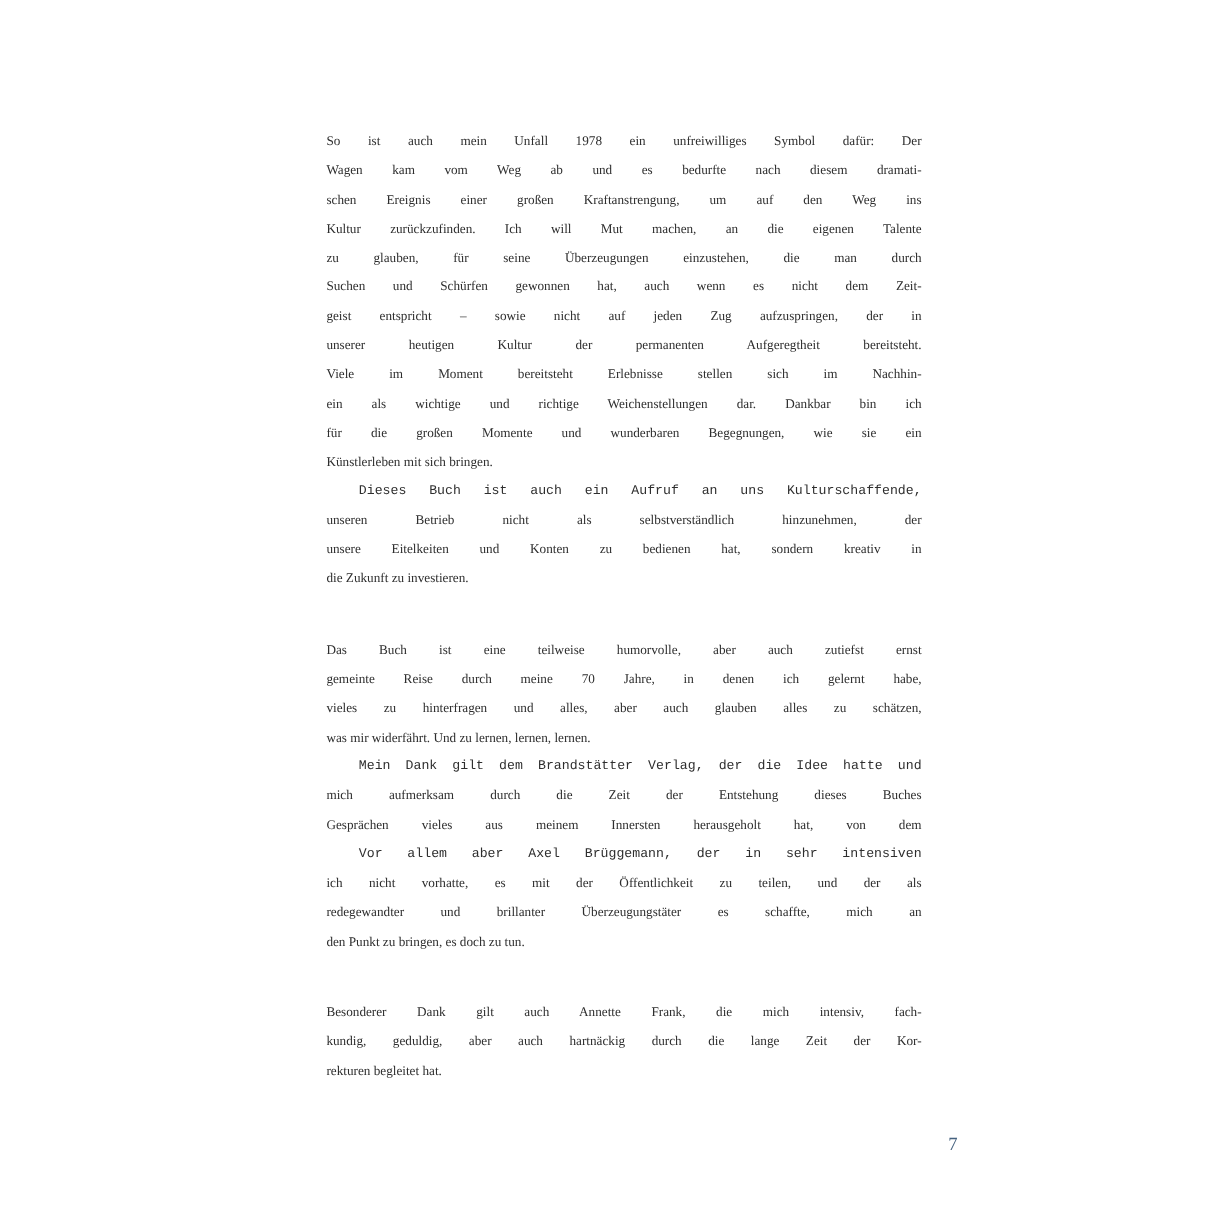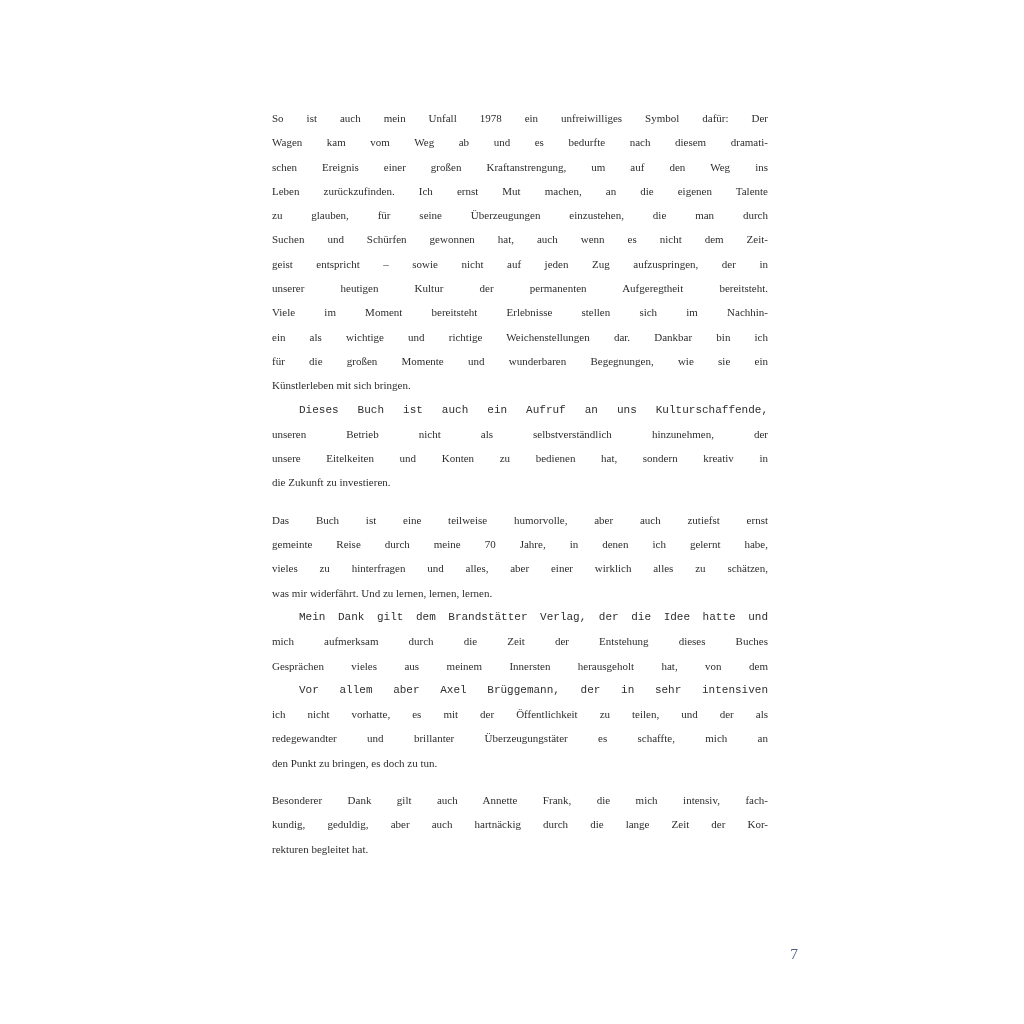--- a/index.html
+++ b/index.html
@@ -21,21 +21,21 @@
     top: 106px;
     width: 496px;
     color: #2e2e2e;
     font-size: 11px;
   }
   .paragraph {
     margin: 0;
     padding: 0;
   }
   .paragraph.gap-before {
-    margin-top: 13px;
+    margin-top: 35px;
   }
   .text-line {
     height: 24.3px;
     line-height: 24.3px;
     text-align: justify;
     text-align-last: justify;
     white-space: nowrap;
     overflow: visible;
   }
   .text-line.last-line {
@@ -60,40 +60,40 @@
 </style>
 </head>
 <body>
 
 <div id="book-page">
   <div id="text-block">
       <div class="paragraph">
         <div class="text-line">So ist auch mein Unfall 1978 ein unfreiwilliges Symbol dafür: Der</div>
         <div class="text-line">Wagen kam vom Weg ab und es bedurfte nach diesem dramati-</div>
         <div class="text-line">schen Ereignis einer großen Kraftanstrengung, um auf den Weg ins</div>
-        <div class="text-line">Leben zurückzufinden. Ich ernst Mut machen, an die eigenen Talente</div>
+        <div class="text-line">Kultur zurückzufinden. Ich will Mut machen, an die eigenen Talente</div>
         <div class="text-line">zu glauben, für seine Überzeugungen einzustehen, die man durch</div>
         <div class="text-line">Suchen und Schürfen gewonnen hat, auch wenn es nicht dem Zeit-</div>
         <div class="text-line">geist entspricht – sowie nicht auf jeden Zug aufzuspringen, der in</div>
         <div class="text-line">unserer heutigen Kultur der permanenten Aufgeregtheit bereitsteht.</div>
         <div class="text-line">Viele im Moment bereitsteht Erlebnisse stellen sich im Nachhin-</div>
         <div class="text-line">ein als wichtige und richtige Weichenstellungen dar. Dankbar bin ich</div>
         <div class="text-line">für die großen Momente und wunderbaren Begegnungen, wie sie ein</div>
         <div class="text-line last-line">Künstlerleben mit sich bringen.</div>
       </div>
       <div class="paragraph">
         <div class="text-line indent">Dieses Buch ist auch ein Aufruf an uns Kulturschaffende,</div>
         <div class="text-line">unseren Betrieb nicht als selbstverständlich hinzunehmen, der</div>
         <div class="text-line">unsere Eitelkeiten und Konten zu bedienen hat, sondern kreativ in</div>
         <div class="text-line last-line">die Zukunft zu investieren.</div>
       </div>
       <div class="paragraph gap-before">
         <div class="text-line">Das Buch ist eine teilweise humorvolle, aber auch zutiefst ernst</div>
         <div class="text-line">gemeinte Reise durch meine 70 Jahre, in denen ich gelernt habe,</div>
-        <div class="text-line">vieles zu hinterfragen und alles, aber einer wirklich alles zu schätzen,</div>
+        <div class="text-line">vieles zu hinterfragen und alles, aber auch glauben alles zu schätzen,</div>
         <div class="text-line last-line">was mir widerfährt. Und zu lernen, lernen, lernen.</div>
       </div>
       <div class="paragraph">
         <div class="text-line indent">Mein Dank gilt dem Brandstätter Verlag, der die Idee hatte und</div>
         <div class="text-line">mich aufmerksam durch die Zeit der Entstehung dieses Buches</div>
       </div>
       <div class="paragraph">
         <div class="text-line">Gesprächen vieles aus meinem Innersten herausgeholt hat, von dem</div>
         <div class="text-line indent">Vor allem aber Axel Brüggemann, der in sehr intensiven</div>
         <div class="text-line">ich nicht vorhatte, es mit der Öffentlichkeit zu teilen, und der als</div>

